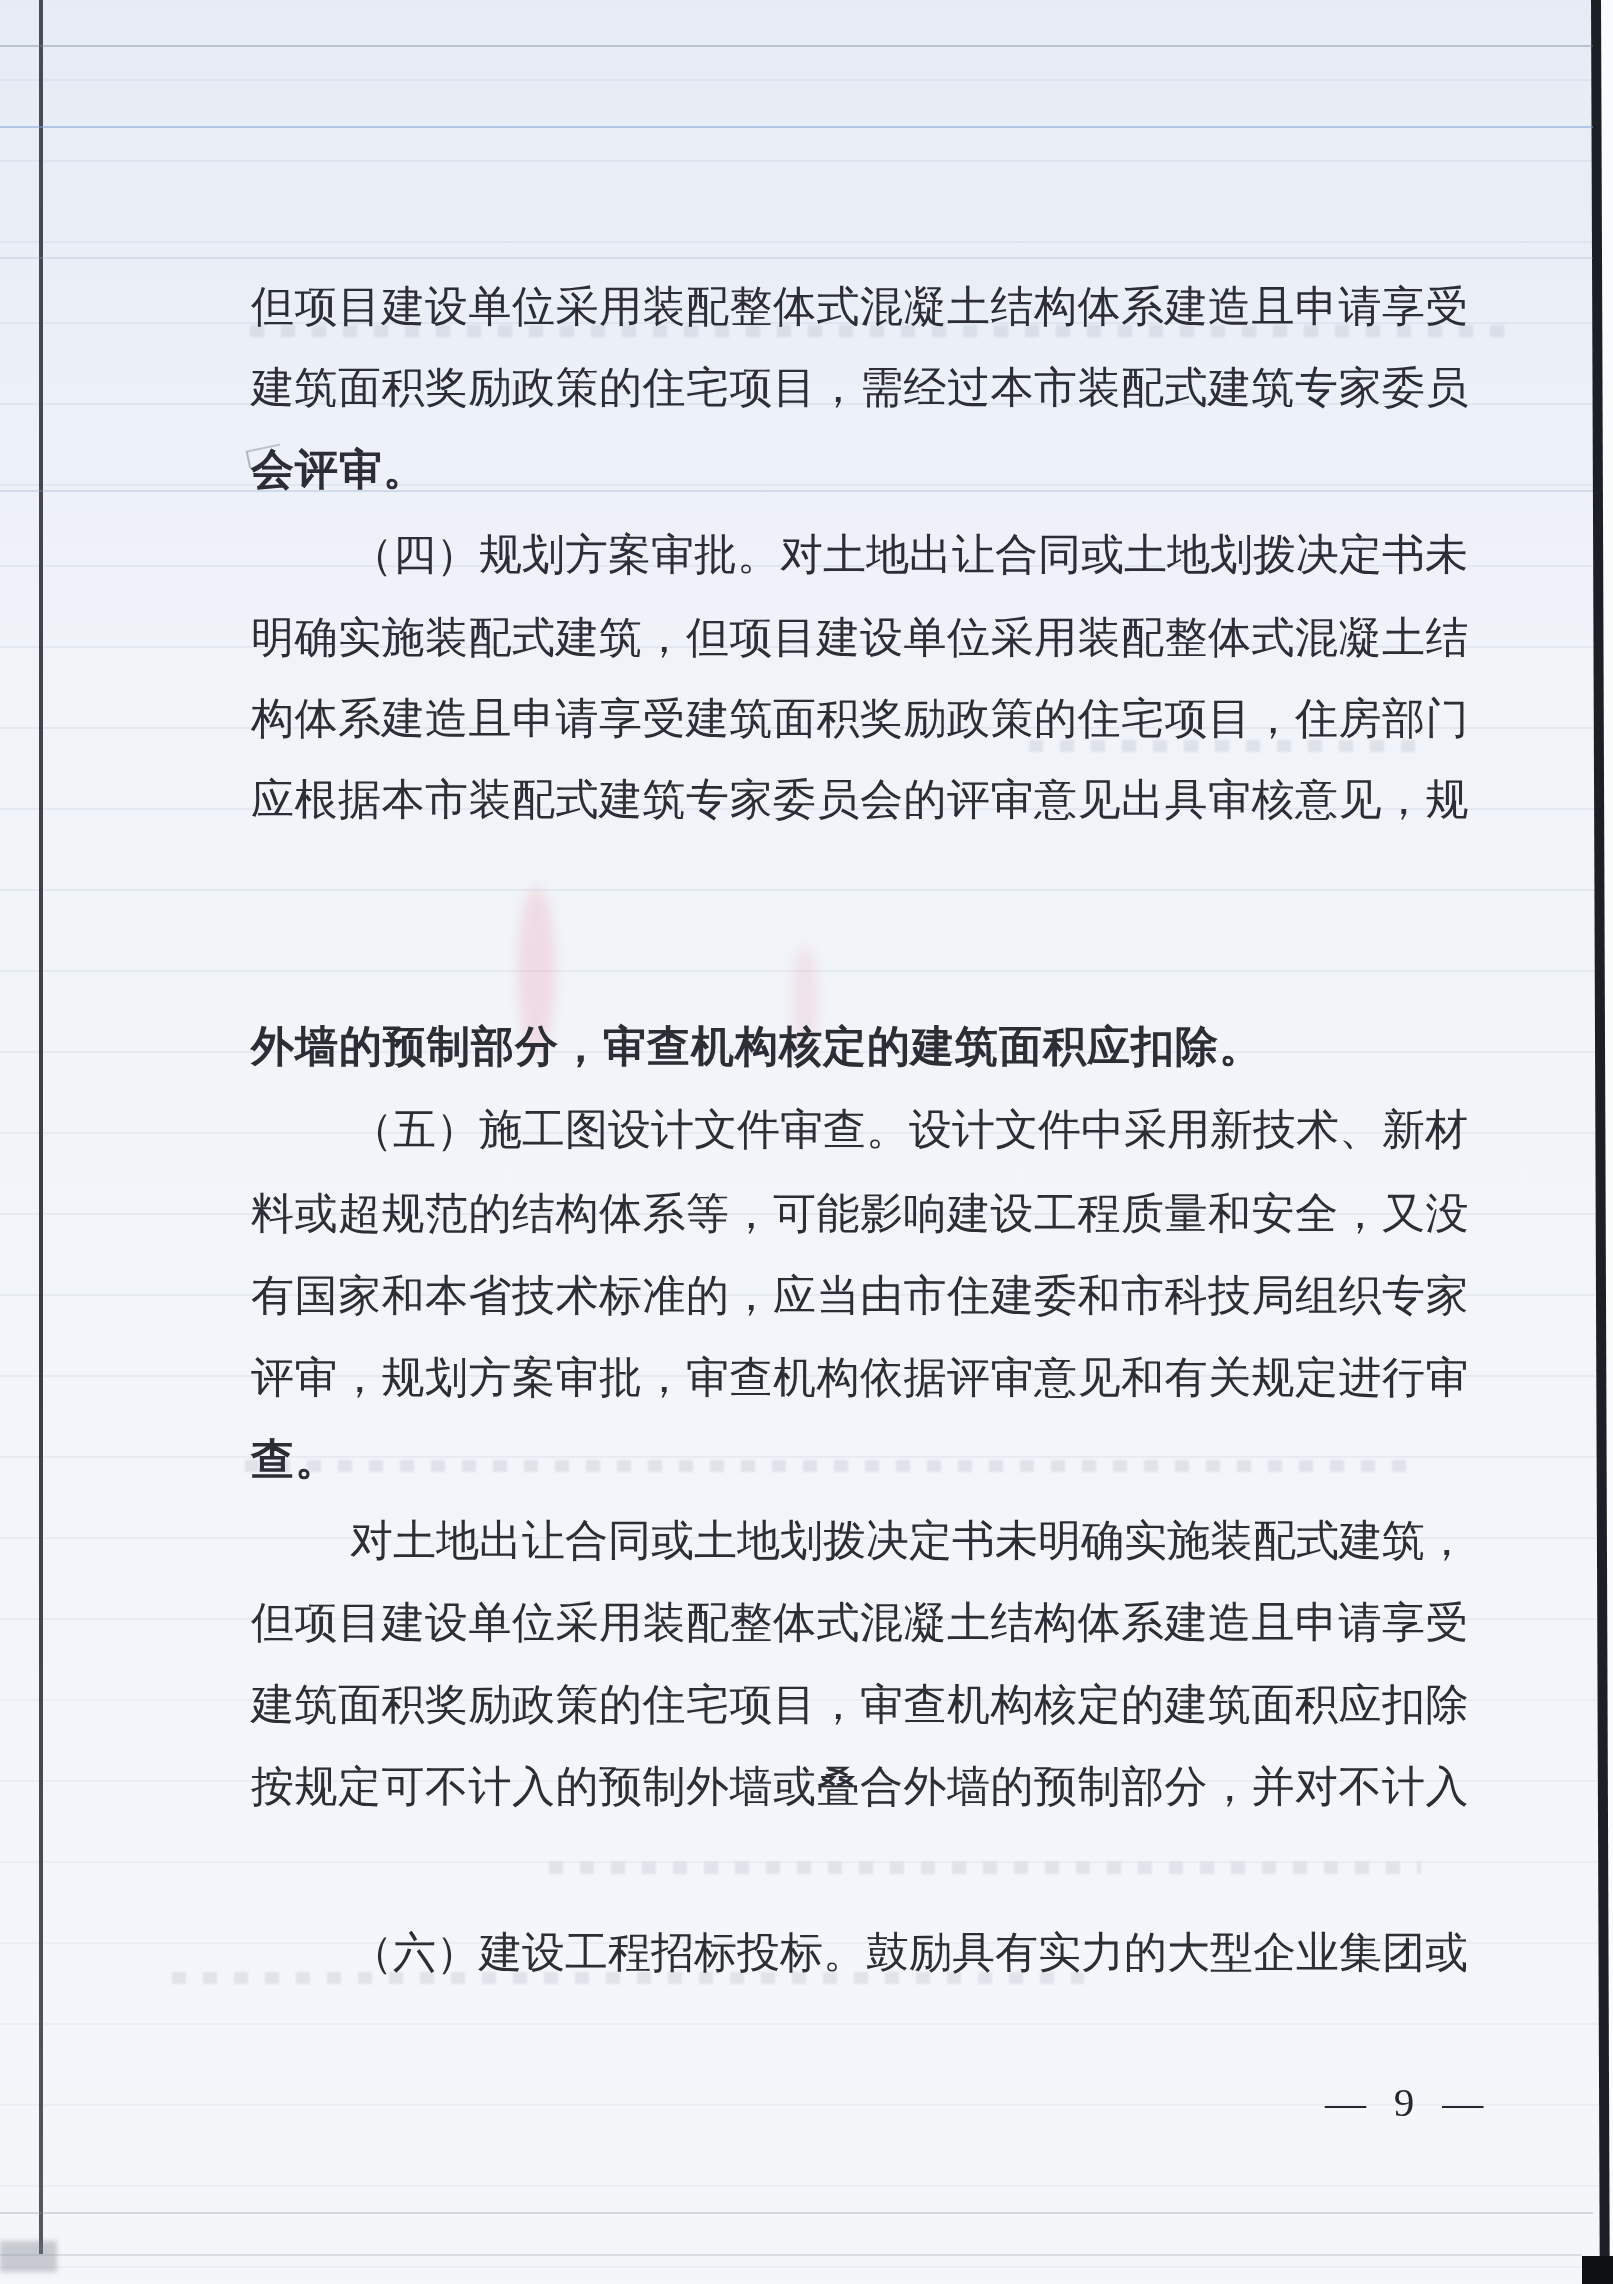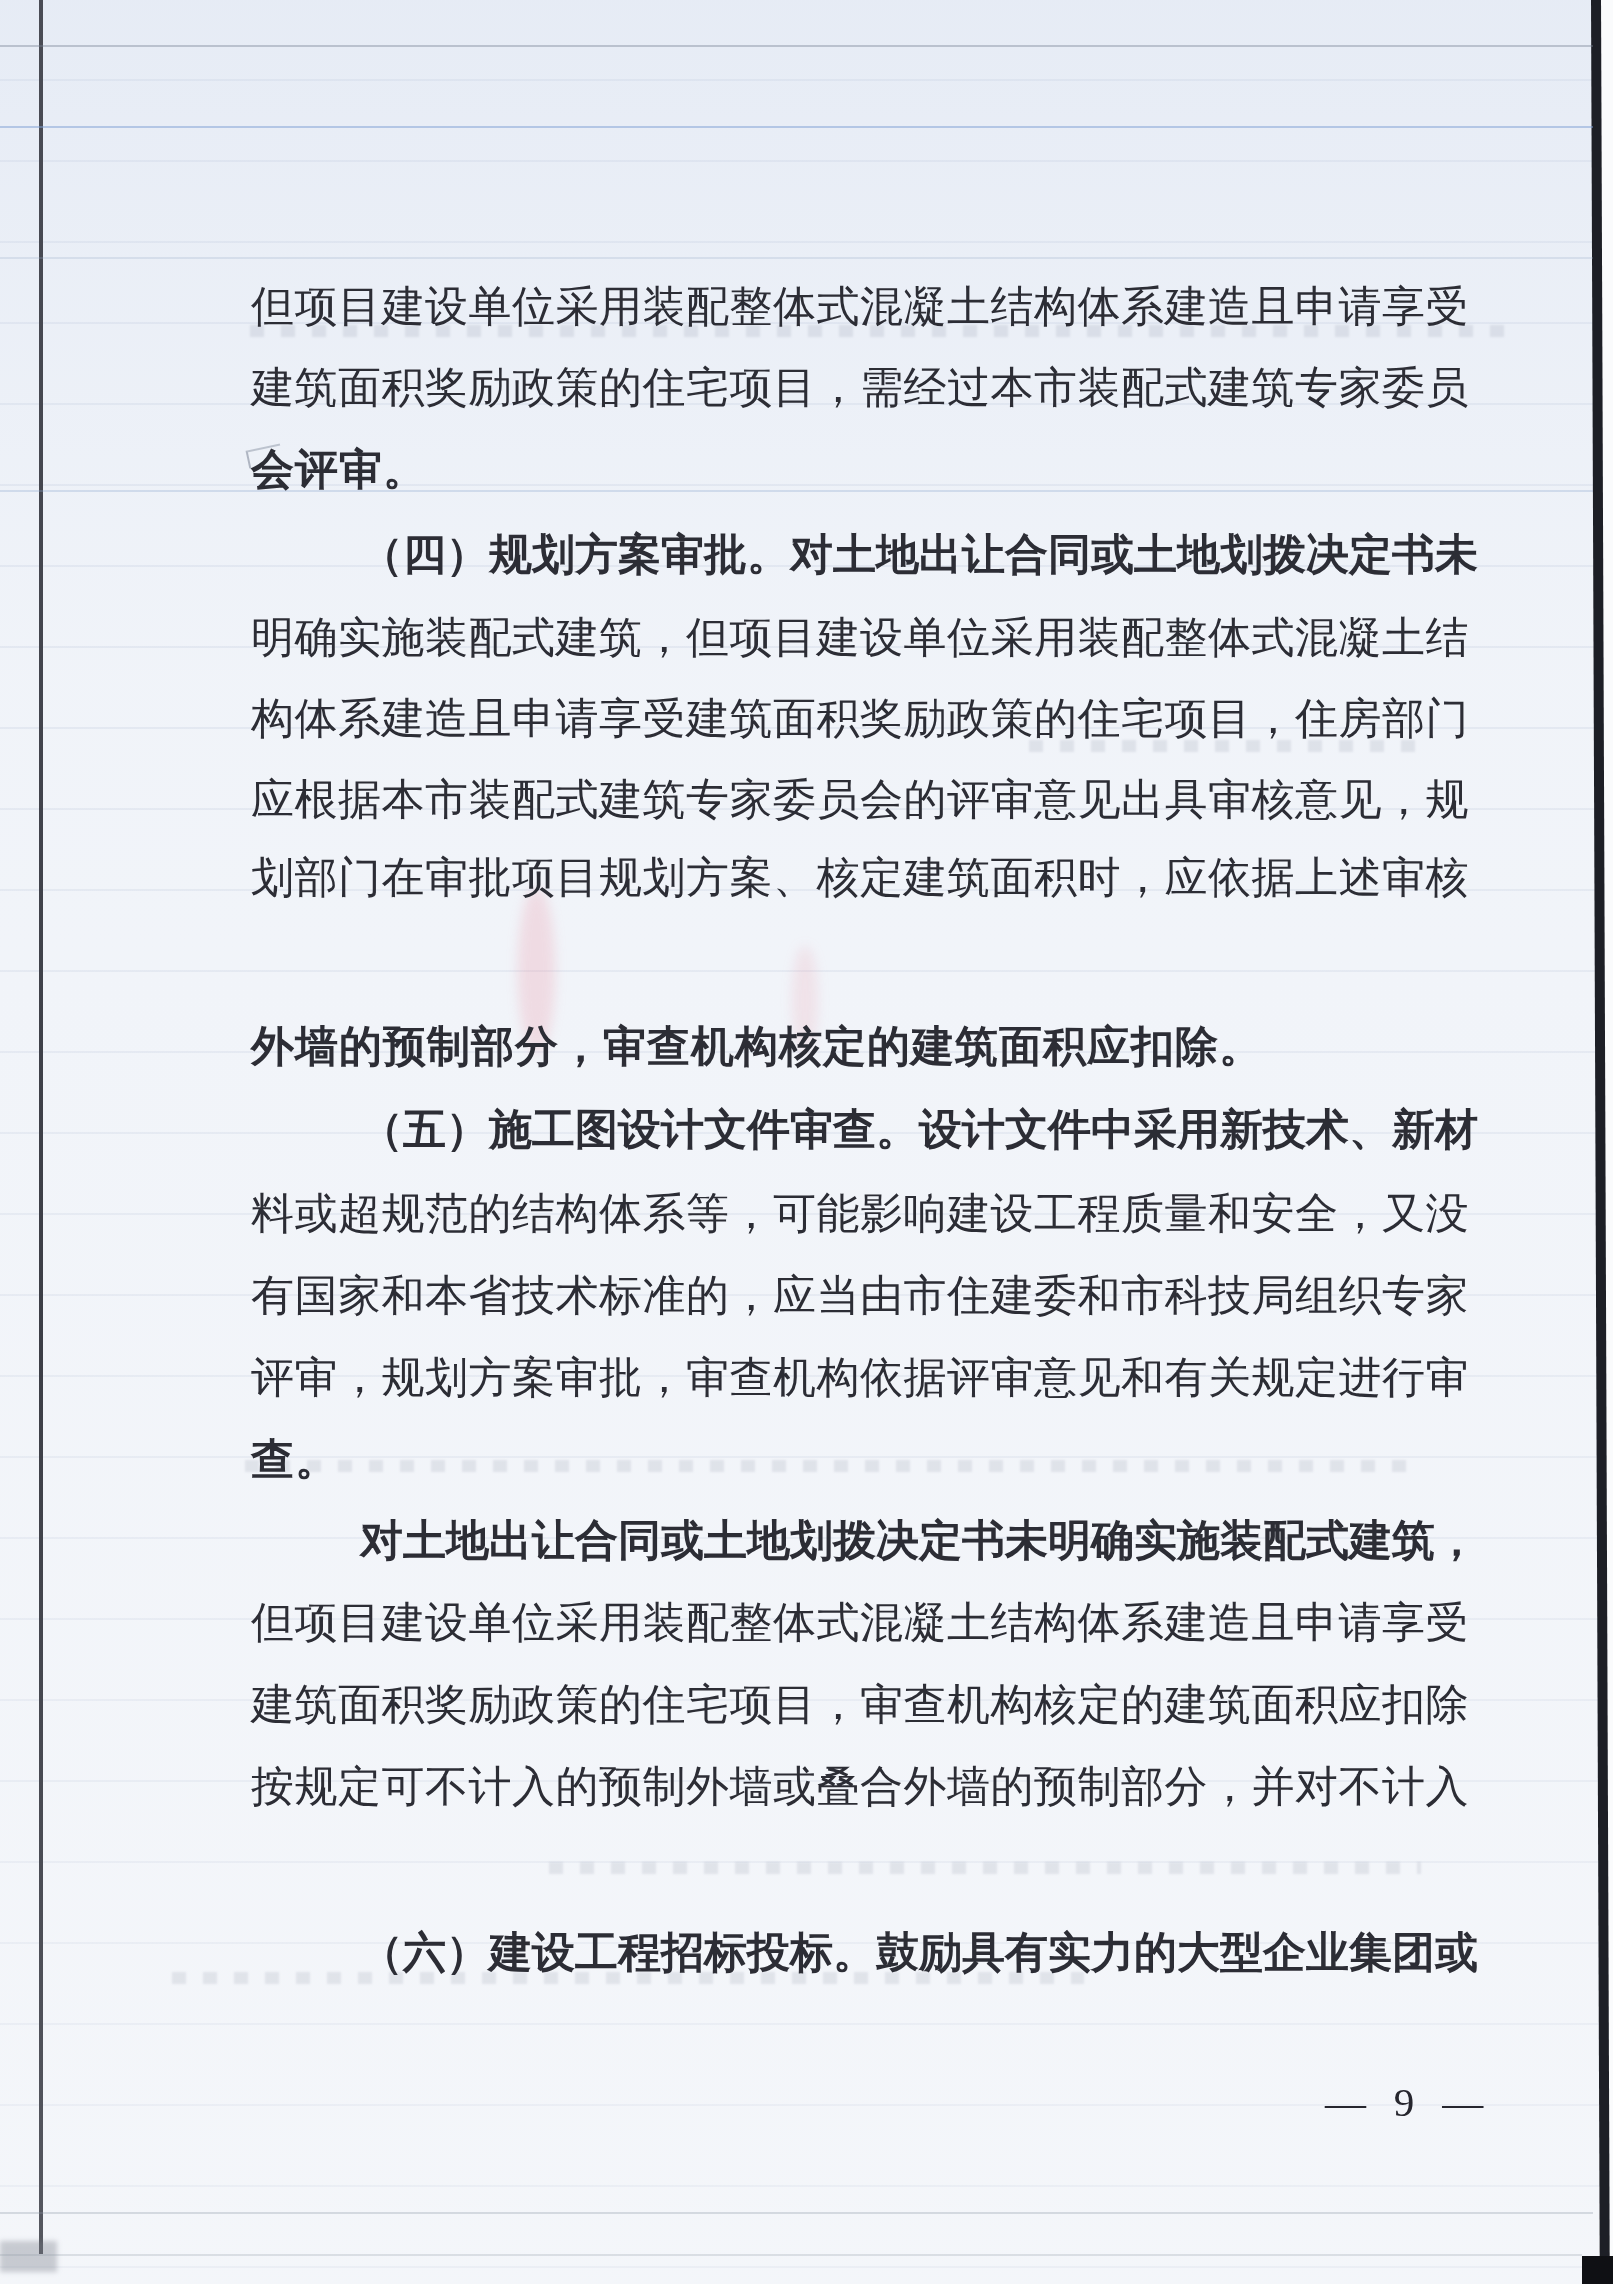--- a/index.html
+++ b/index.html
@@ -24,21 +24,21 @@
     position:absolute;
     left:211px;
     width:1221px;
     font-size:43px;
     line-height:49px;
     letter-spacing:0.5px;
     white-space:nowrap;
     color:var(--ink);
     margin-left:40px;
   }
-  .line.indent{ left:320px; width:1122px; letter-spacing:0px;font-weight:bold; }
+  .line.indent{ left:310px; width:1122px; letter-spacing:0px; }
   .line.short{ letter-spacing:1px;font-weight:bold; }
   .page-number{
     position:absolute;
     left:1325px; top:2078px;
     font-size:41px;
     letter-spacing:8.8px;
     color:#26262e;
     white-space:nowrap;
   }
   .edge-left{
@@ -123,21 +123,20 @@
   <div class="ghost g4"></div>
   <div class="ghost g5"></div>
 
   <div class="line" style="top:282px">但项目建设单位采用装配整体式混凝土结构体系建造且申请享受</div>
   <div class="line" style="top:363px">建筑面积奖励政策的住宅项目，需经过本市装配式建筑专家委员</div>
   <div class="line short" style="top:445px">会评审。</div>
   <div class="line indent" style="top:530px">（四）规划方案审批。对土地出让合同或土地划拨决定书未</div>
   <div class="line" style="top:613px">明确实施装配式建筑，但项目建设单位采用装配整体式混凝土结</div>
   <div class="line" style="top:694px">构体系建造且申请享受建筑面积奖励政策的住宅项目，住房部门</div>
   <div class="line" style="top:775px">应根据本市装配式建筑专家委员会的评审意见出具审核意见，规</div>
-  <div class="line" style="top:853px">划部门在审批项目规划方案、核定建筑面积时，应依据上述审核</div>
   <div class="line short" style="top:1022px">外墙的预制部分，审查机构核定的建筑面积应扣除。</div>
   <div class="line indent" style="top:1105px">（五）施工图设计文件审查。设计文件中采用新技术、新材</div>
   <div class="line" style="top:1189px">料或超规范的结构体系等，可能影响建设工程质量和安全，又没</div>
   <div class="line" style="top:1271px">有国家和本省技术标准的，应当由市住建委和市科技局组织专家</div>
   <div class="line" style="top:1353px">评审，规划方案审批，审查机构依据评审意见和有关规定进行审</div>
   <div class="line short" style="top:1435px">查。</div>
   <div class="line indent" style="top:1516px">对土地出让合同或土地划拨决定书未明确实施装配式建筑，</div>
   <div class="line" style="top:1598px">但项目建设单位采用装配整体式混凝土结构体系建造且申请享受</div>
   <div class="line" style="top:1680px">建筑面积奖励政策的住宅项目，审查机构核定的建筑面积应扣除</div>
   <div class="line" style="top:1762px">按规定可不计入的预制外墙或叠合外墙的预制部分，并对不计入</div>

